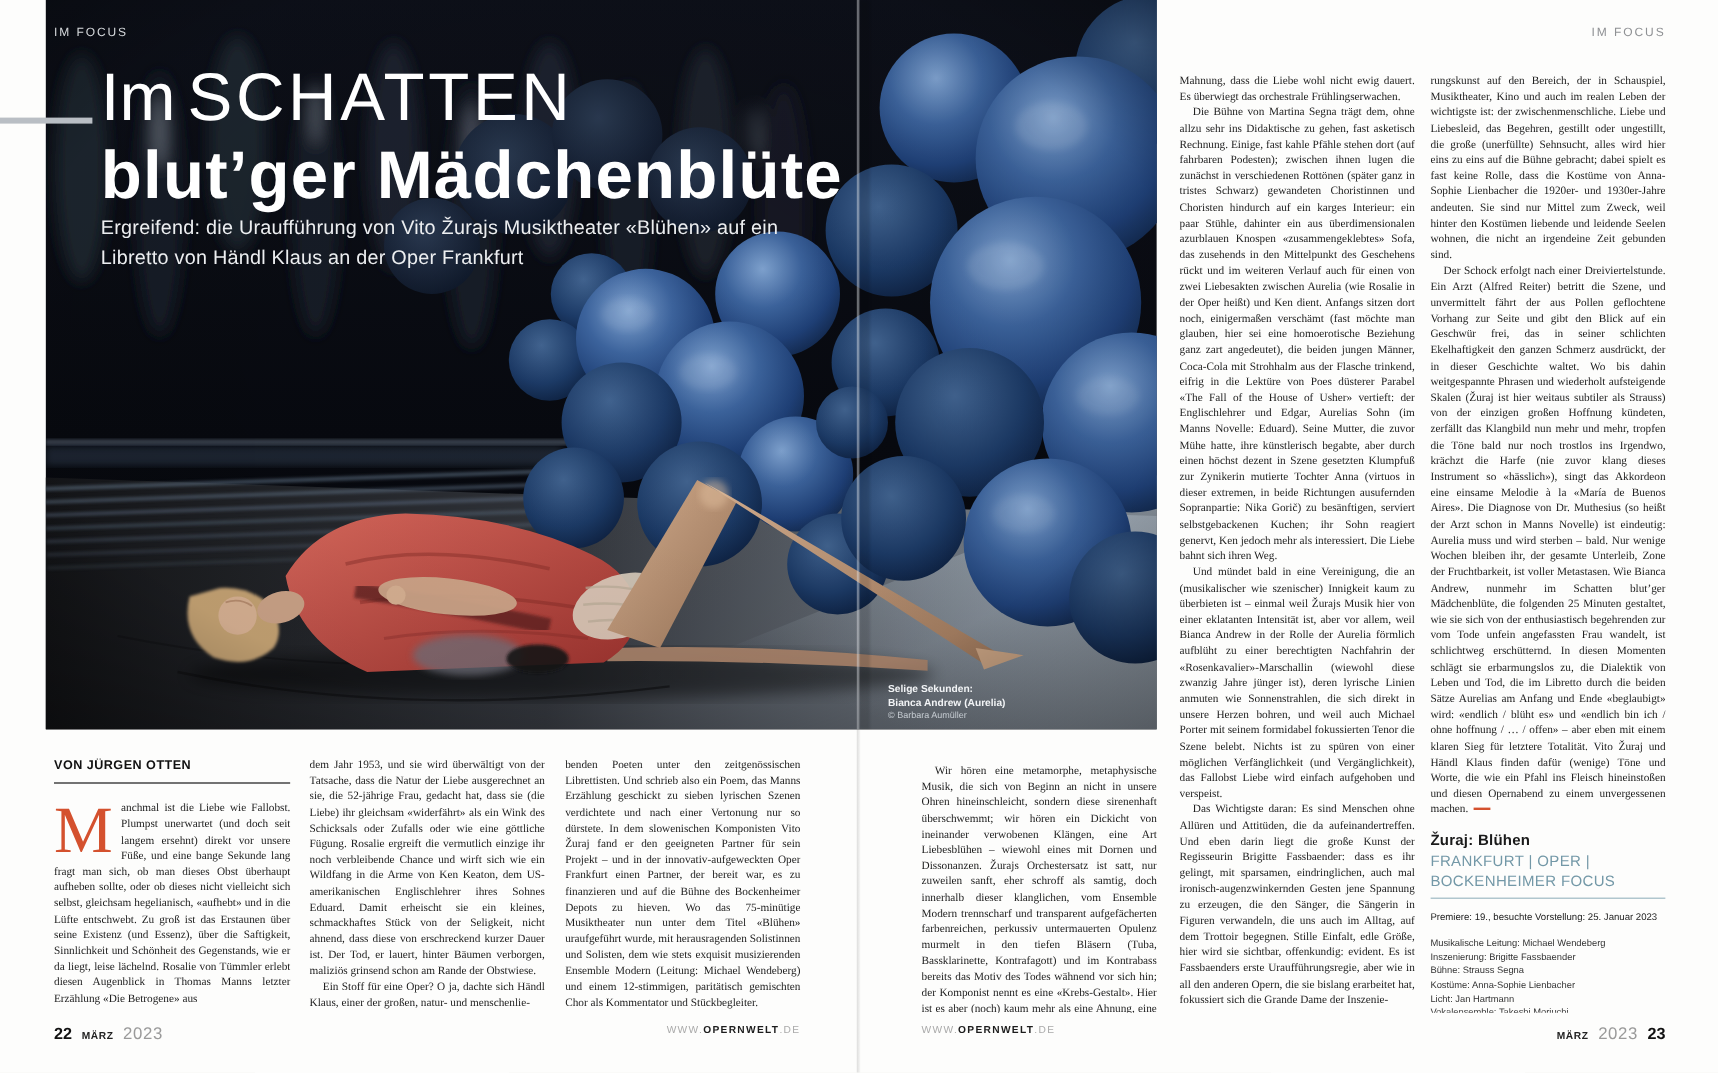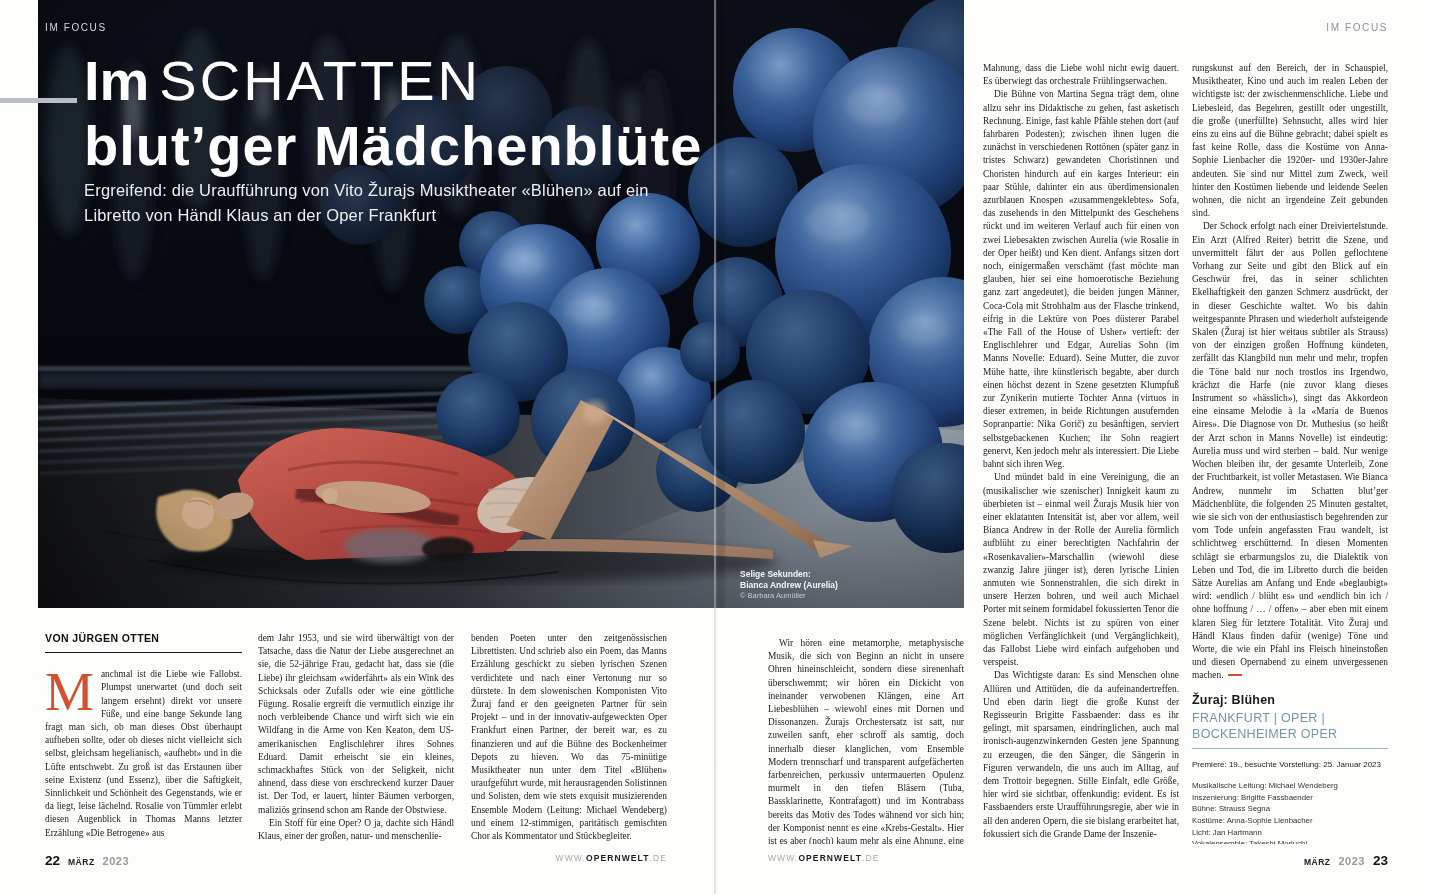--- a/index.html
+++ b/index.html
@@ -7,21 +7,21 @@
   #spread{position:relative;width:1432px;height:894px;background:#fdfdfc;overflow:hidden;}
 
   
   #photo{position:absolute;left:38px;top:0;width:926px;height:608px;display:block;}
   .focus-left{position:absolute;left:45px;top:22px;font-size:10px;letter-spacing:1.6px;color:#d6d9dc;z-index:6;}
   .focus-right{position:absolute;right:44px;top:22px;font-size:10px;letter-spacing:1.6px;color:#8f9194;}
 
   .title-dash{position:absolute;left:0;top:98px;width:77px;height:5px;background:#b9bec4;z-index:6;}
   #titleblock{position:absolute;left:84px;top:52px;z-index:6;color:#fff;}
   .t-line1{font-size:56px;line-height:1.05;white-space:nowrap;}
-  .t-bold{font-weight:700;letter-spacing:0px;}
+  .t-bold{font-weight:400;letter-spacing:0px;}
   .t-light{font-weight:400;letter-spacing:3px;margin-left:10px;}
   .t-line2{font-size:56px;font-weight:700;letter-spacing:1px;margin-top:2px;white-space:nowrap;}
   .t-sub{width:600px;font-size:16.5px;line-height:1.55;letter-spacing:.2px;color:#eceef0;font-weight:400;}
 
   #caption{position:absolute;left:740px;top:569px;width:216px;z-index:6;line-height:1.3;}
   .cap-b{font-size:8.5px;font-weight:700;color:#f2f4f6;}
   .cap-c{font-size:7.5px;color:#c6ccd2;}
 
   
   .gutter-lower{position:absolute;left:714px;top:608px;width:3px;height:286px;
@@ -53,21 +53,21 @@
   .ib-premiere{font-size:8px;color:#222;margin-bottom:9px;}
   .ib-credits{font-size:7.8px;color:#333;line-height:1.5;}
 
   
   .footer{position:absolute;top:853px;height:18px;display:flex;align-items:baseline;
     font-family:"Liberation Sans",sans-serif;}
   #folio-l{left:45px;gap:8px;}
   #folio-r{right:44px;gap:8px;}
   .pageno{font-size:13.5px;font-weight:700;color:#111;}
   .issue-m{font-size:8.5px;font-weight:700;color:#222;letter-spacing:.5px;}
-  .issue-y{font-size:11px;font-weight:700;color:#9a9a9a;letter-spacing:.5px;}
+  .issue-y{font-size:14px;font-weight:400;color:#9a9a9a;letter-spacing:.5px;}
   #site-l{left:471px;width:196px;justify-content:flex-end;}
   #site-r{left:768px;}
   .site{font-size:8.5px;letter-spacing:1.1px;}
   .site .dim{color:#a9a9a9;}
   .site .brand{color:#1c1c1c;font-weight:700;}
 </style>
 </head>
 <body>
 
 <div id="spread">
@@ -288,21 +288,21 @@
   </div>
 
   <div id="c6" class="col">
     <p>rungskunst auf den Bereich, der in Schauspiel, Musiktheater, Kino und auch im realen Leben der wichtigste ist: der zwischenmenschliche. Liebe und Liebesleid, das Begehren, gestillt oder ungestillt, die große (unerfüllte) Sehnsucht, alles wird hier eins zu eins auf die Bühne gebracht; dabei spielt es fast keine Rolle, dass die Kostüme von Anna-Sophie Lienbacher die 1920er- und 1930er-Jahre andeuten. Sie sind nur Mittel zum Zweck, weil hinter den Kostümen liebende und leidende Seelen wohnen, die nicht an irgendeine Zeit gebunden sind.</p>
     <p class="ind"><span>Der Schock erfolgt nach einer Dreiviertelstunde. Ein Arzt (Alfred Reiter) betritt die Szene, und unvermittelt fährt der aus Pollen geflochtene Vorhang zur Seite und gibt den Blick auf ein Geschwür frei, das in seiner schlichten Ekelhaftigkeit den ganzen Schmerz ausdrückt, der in dieser Geschichte waltet. Wo bis dahin weitgespannte Phrasen und wiederholt aufsteigende Skalen (Žuraj ist hier weitaus subtiler als Strauss) von der einzigen großen Hoffnung kündeten, zerfällt das Klangbild nun mehr und mehr, tropfen die Töne bald nur noch trostlos ins Irgendwo, krächzt die Harfe (nie zuvor klang dieses Instrument so «hässlich»), singt das Akkordeon eine einsame Melodie à la «María de Buenos Aires». Die Diagnose von Dr. Muthesius (so heißt der Arzt schon in Manns Novelle) ist eindeutig: Aurelia muss und wird sterben – bald. Nur wenige Wochen bleiben ihr, der gesamte Unterleib, Zone der Fruchtbarkeit, ist voller Metastasen. Wie Bianca Andrew, nunmehr im Schatten blut’ger Mädchenblüte, die folgenden 25 Minuten gestaltet, wie sie sich von der enthusiastisch begehrenden zur vom Tode unfein angefassten Frau wandelt, ist schlichtweg erschütternd. In diesen Momenten schlägt sie erbarmungslos zu, die Dialektik von Leben und Tod, die im Libretto durch die beiden Sätze Aurelias am Anfang und Ende «beglaubigt» wird: «endlich / blüht es» und «endlich bin ich / ohne hoffnung / … / offen» – aber eben mit einem klaren Sieg für letztere Totalität. Vito Žuraj und Händl Klaus finden dafür (wenige) Töne und Worte, die wie ein Pfahl ins Fleisch hineinstoßen und diesen Opernabend zu einem unvergessenen machen.</span><span class="endmark"></span></p>
 
     <div id="infobox">
       <div class="ib-work">Žuraj: Blühen</div>
       <div class="ib-venue">
         <div>FRANKFURT | OPER |</div>
-        <div>BOCKENHEIMER OPER</div>
+        <div>BOCKENHEIMER FOCUS</div>
       </div>
       <div class="ib-rule"></div>
       <div class="ib-premiere">Premiere: 19., besuchte Vorstellung: 25. Januar 2023</div>
       <div class="ib-credits">
         <div>Musikalische Leitung: Michael Wendeberg</div>
         <div>Inszenierung: Brigitte Fassbaender</div>
         <div>Bühne: Strauss Segna</div>
         <div>Kostüme: Anna-Sophie Lienbacher</div>
         <div>Licht: Jan Hartmann</div>
         <div>Vokalensemble: Takeshi Moriuchi</div>

